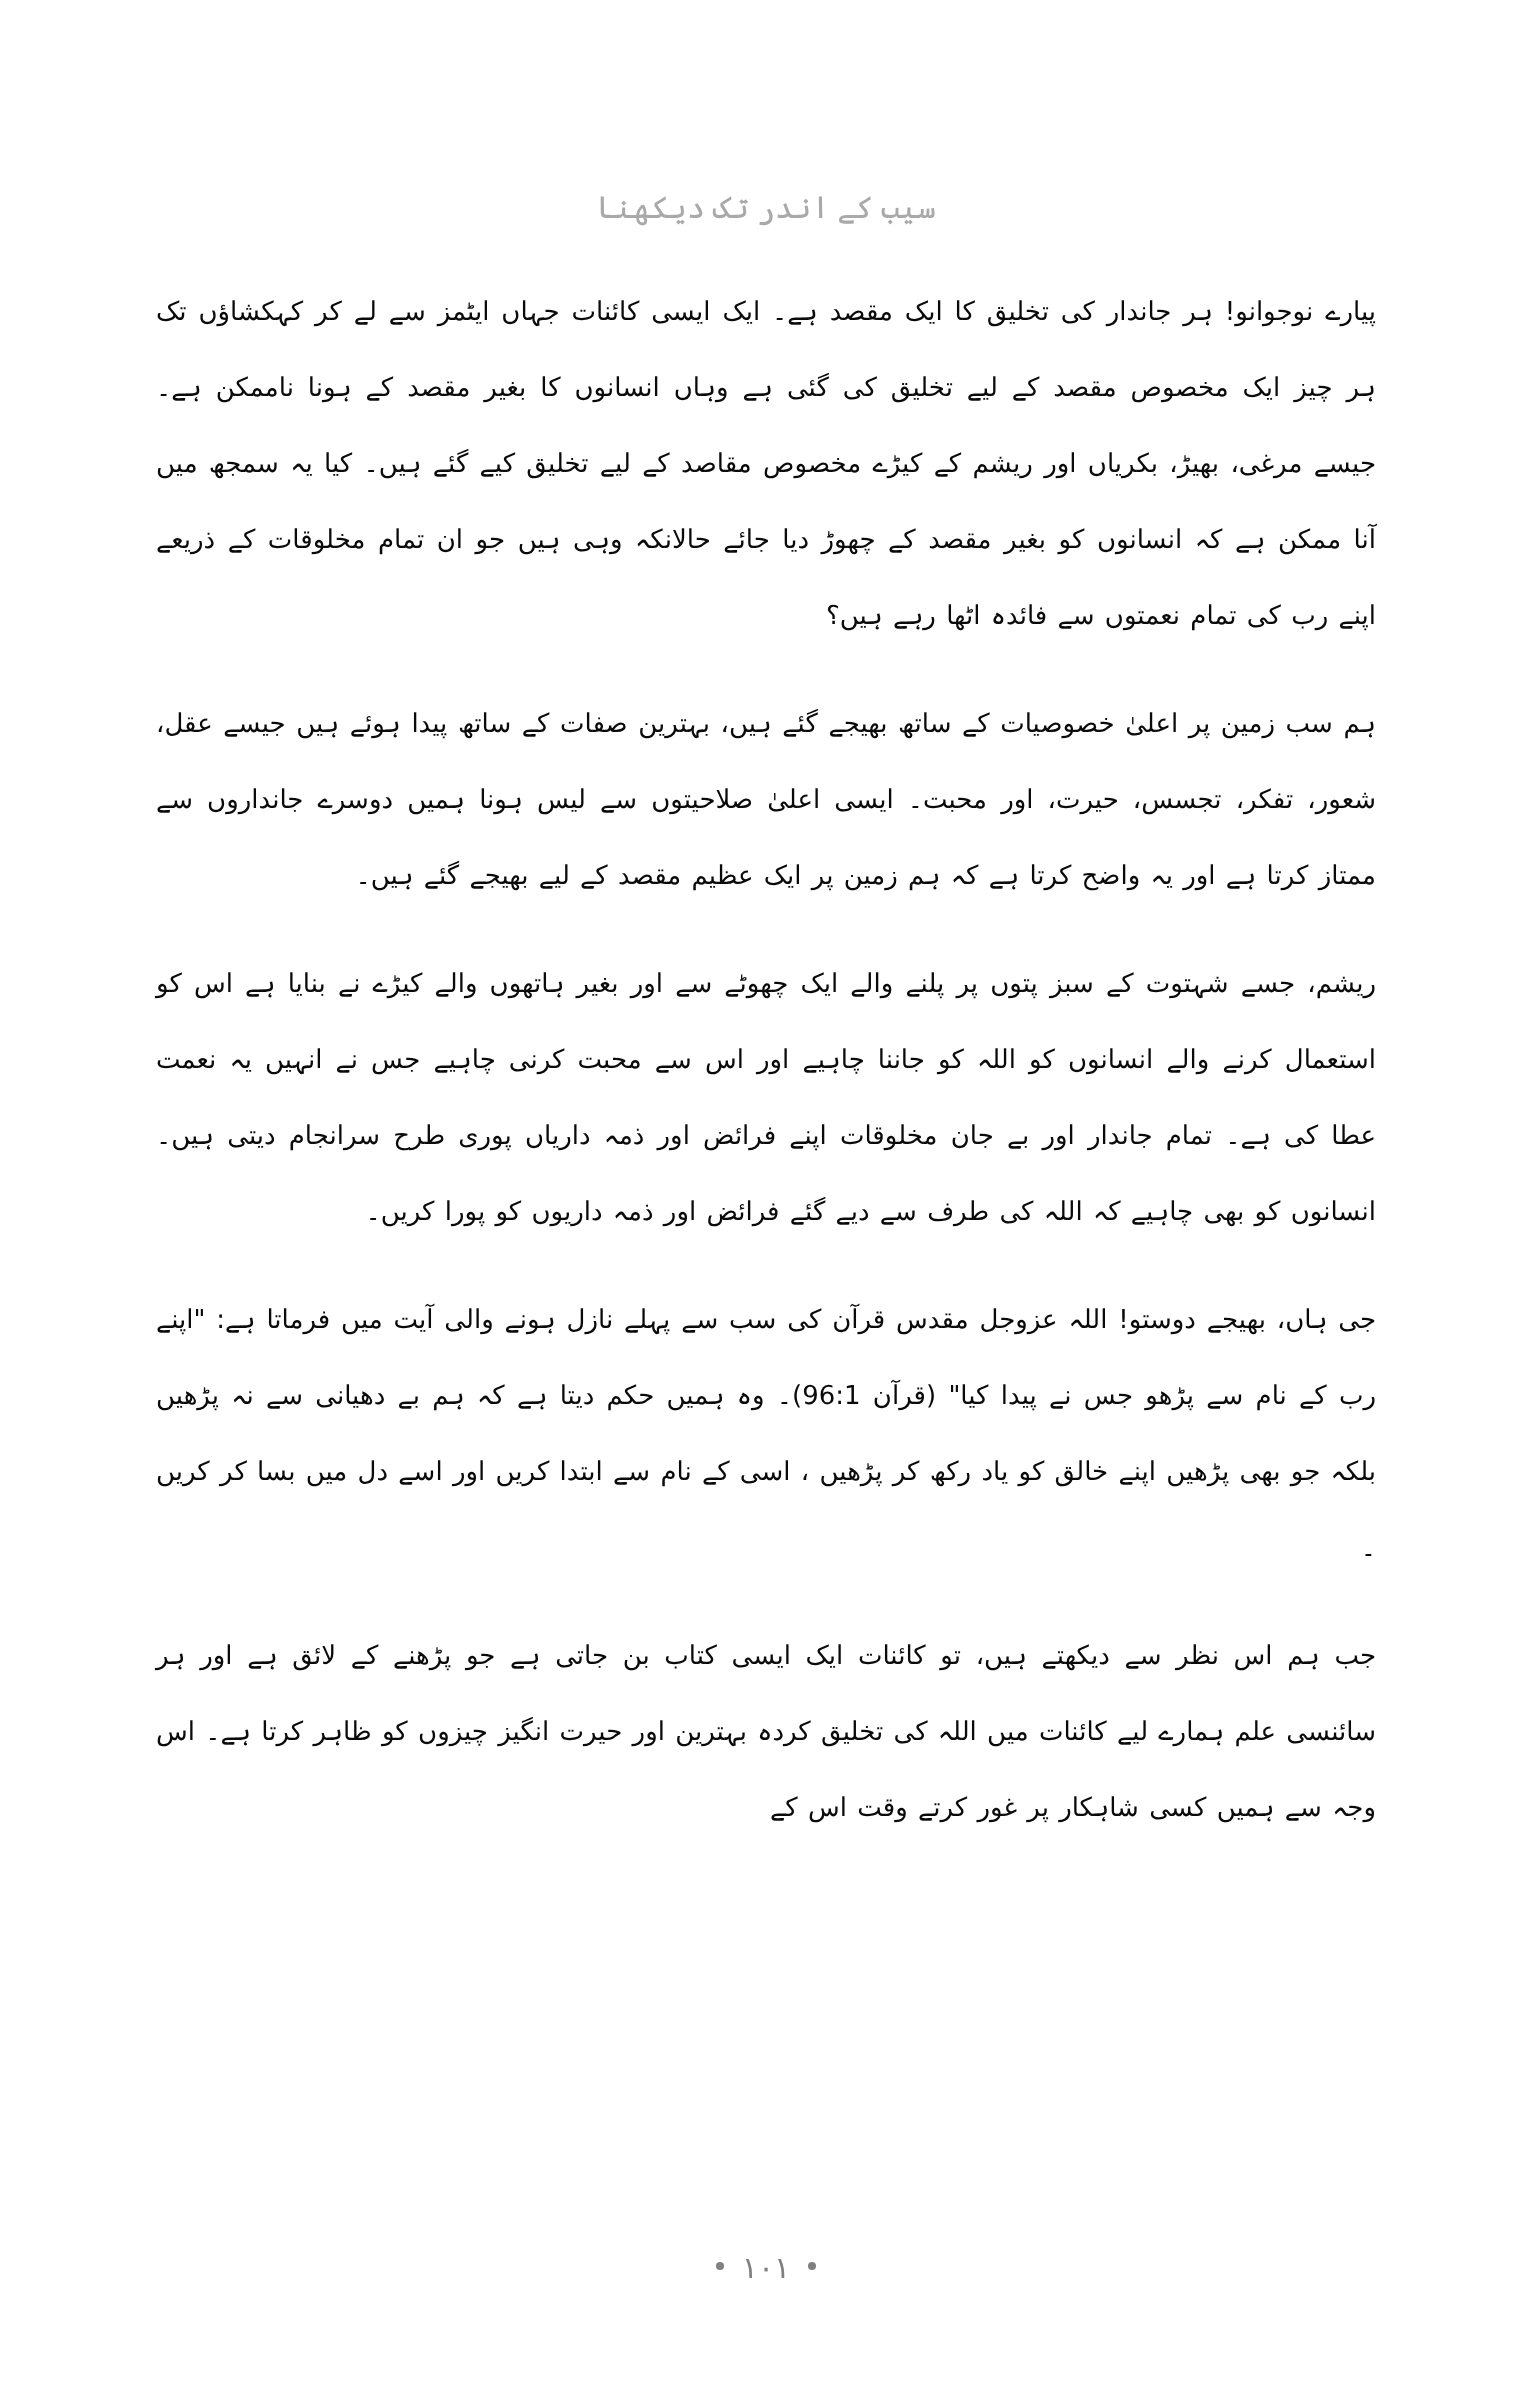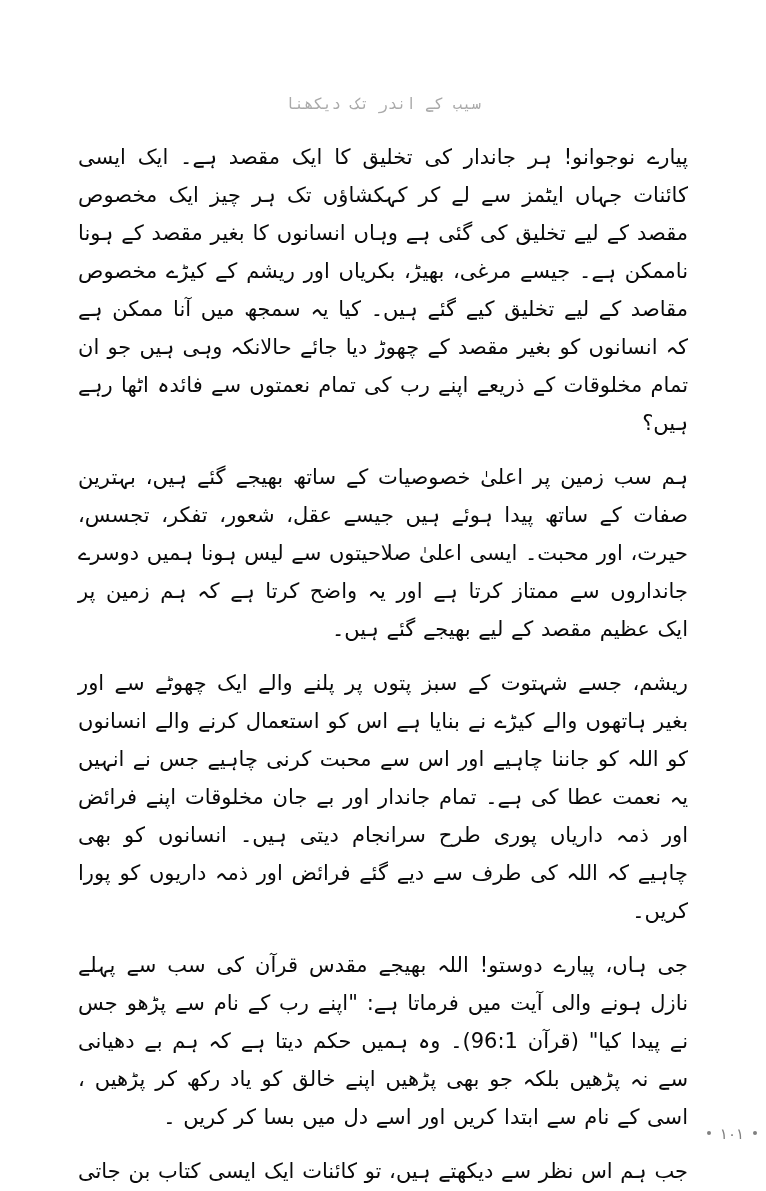--- a/index.html
+++ b/index.html
@@ -31,55 +31,55 @@
     left: 78px;
     right: 78px;
     height: 26px;
     text-align: center;
     direction: rtl;
     color: #a9a9a9;
     font-size: 15.5px;
     letter-spacing: 0.5px;
     line-height: 26px;
     white-space: nowrap;
-    font-family: Liberation Mono, monospace;
+    font-family: Liberation Serif, serif;
   }
 
   
   .text-column {
     position: absolute;
     top: 138px;
     left: 78px;
     width: 610px;
     direction: rtl;
     text-align: justify;
     text-align-last: right;
     color: #0a0a0a;
   }
 
   .para {
-    font-size: 21px;
+    font-size: 13px;
     line-height: 38px;
     margin: 0 0 16px 0;
     direction: rtl;
     text-align: justify;
     text-align-last: right;
     text-justify: inter-word;
     word-spacing: 1px;
     font-family: "DejaVu Sans", "Liberation Sans", sans-serif;
   }
   .para:last-child { margin-bottom: 0; }
 
   
   .folio {
     position: absolute;
     bottom: 48px;
     left: 0;
     right: 0;
-    text-align: right;
+    text-align: center;
     color: #808080;
     font-size: 15px;
     direction: rtl;
     white-space: nowrap;
     font-family: "DejaVu Sans", "Liberation Sans", sans-serif;
   }
   .folio .dot {
     display: inline-block;
     width: 4px;
     height: 4px;
@@ -102,21 +102,21 @@
   <div class="running-header">سیب کے اندر تک دیکھنا</div>
 
   <div class="text-column">
 
     <p class="para">پیارے نوجوانو! ہر جاندار کی تخلیق کا ایک مقصد ہے۔ ایک ایسی کائنات جہاں ایٹمز سے لے کر کہکشاؤں تک ہر چیز ایک مخصوص مقصد کے لیے تخلیق کی گئی ہے وہاں انسانوں کا بغیر مقصد کے ہونا ناممکن ہے۔ جیسے مرغی، بھیڑ، بکریاں اور ریشم کے کیڑے مخصوص مقاصد کے لیے تخلیق کیے گئے ہیں۔ کیا یہ سمجھ میں آنا ممکن ہے کہ انسانوں کو بغیر مقصد کے چھوڑ دیا جائے حالانکہ وہی ہیں جو ان تمام مخلوقات کے ذریعے اپنے رب کی تمام نعمتوں سے فائدہ اٹھا رہے ہیں؟</p>
 
     <p class="para">ہم سب زمین پر اعلیٰ خصوصیات کے ساتھ بھیجے گئے ہیں، بہترین صفات کے ساتھ پیدا ہوئے ہیں جیسے عقل، شعور، تفکر، تجسس، حیرت، اور محبت۔ ایسی اعلیٰ صلاحیتوں سے لیس ہونا ہمیں دوسرے جانداروں سے ممتاز کرتا ہے اور یہ واضح کرتا ہے کہ ہم زمین پر ایک عظیم مقصد کے لیے بھیجے گئے ہیں۔</p>
 
     <p class="para">ریشم، جسے شہتوت کے سبز پتوں پر پلنے والے ایک چھوٹے سے اور بغیر ہاتھوں والے کیڑے نے بنایا ہے اس کو استعمال کرنے والے انسانوں کو اللہ کو جاننا چاہیے اور اس سے محبت کرنی چاہیے جس نے انہیں یہ نعمت عطا کی ہے۔ تمام جاندار اور بے جان مخلوقات اپنے فرائض اور ذمہ داریاں پوری طرح سرانجام دیتی ہیں۔ انسانوں کو بھی چاہیے کہ اللہ کی طرف سے دیے گئے فرائض اور ذمہ داریوں کو پورا کریں۔</p>
 
-    <p class="para">جی ہاں، پیارے دوستو! اللہ بھیجے مقدس قرآن کی سب سے پہلے نازل ہونے والی آیت میں فرماتا ہے: "اپنے رب کے نام سے پڑھو جس نے پیدا کیا" (قرآن 96:1)۔ وہ ہمیں حکم دیتا ہے کہ ہم بے دھیانی سے نہ پڑھیں بلکہ جو بھی پڑھیں اپنے خالق کو یاد رکھ کر پڑھیں ، اسی کے نام سے ابتدا کریں اور اسے دل میں بسا کر کریں ۔</p>
+    <p class="para">جی ہاں، بھیجے دوستو! اللہ عزوجل مقدس قرآن کی سب سے پہلے نازل ہونے والی آیت میں فرماتا ہے: "اپنے رب کے نام سے پڑھو جس نے پیدا کیا" (قرآن 96:1)۔ وہ ہمیں حکم دیتا ہے کہ ہم بے دھیانی سے نہ پڑھیں بلکہ جو بھی پڑھیں اپنے خالق کو یاد رکھ کر پڑھیں ، اسی کے نام سے ابتدا کریں اور اسے دل میں بسا کر کریں ۔</p>
 
     <p class="para">جب ہم اس نظر سے دیکھتے ہیں، تو کائنات ایک ایسی کتاب بن جاتی ہے جو پڑھنے کے لائق ہے اور ہر سائنسی علم ہمارے لیے کائنات میں اللہ کی تخلیق کردہ بہترین اور حیرت انگیز چیزوں کو ظاہر کرتا ہے۔ اس وجہ سے ہمیں کسی شاہکار پر غور کرتے وقت اس کے</p>
 
   </div>
 
   <div class="folio">
     <span class="dot"></span><span class="folio-number">۱۰۱</span><span class="dot"></span>
   </div>
 
 </div>

